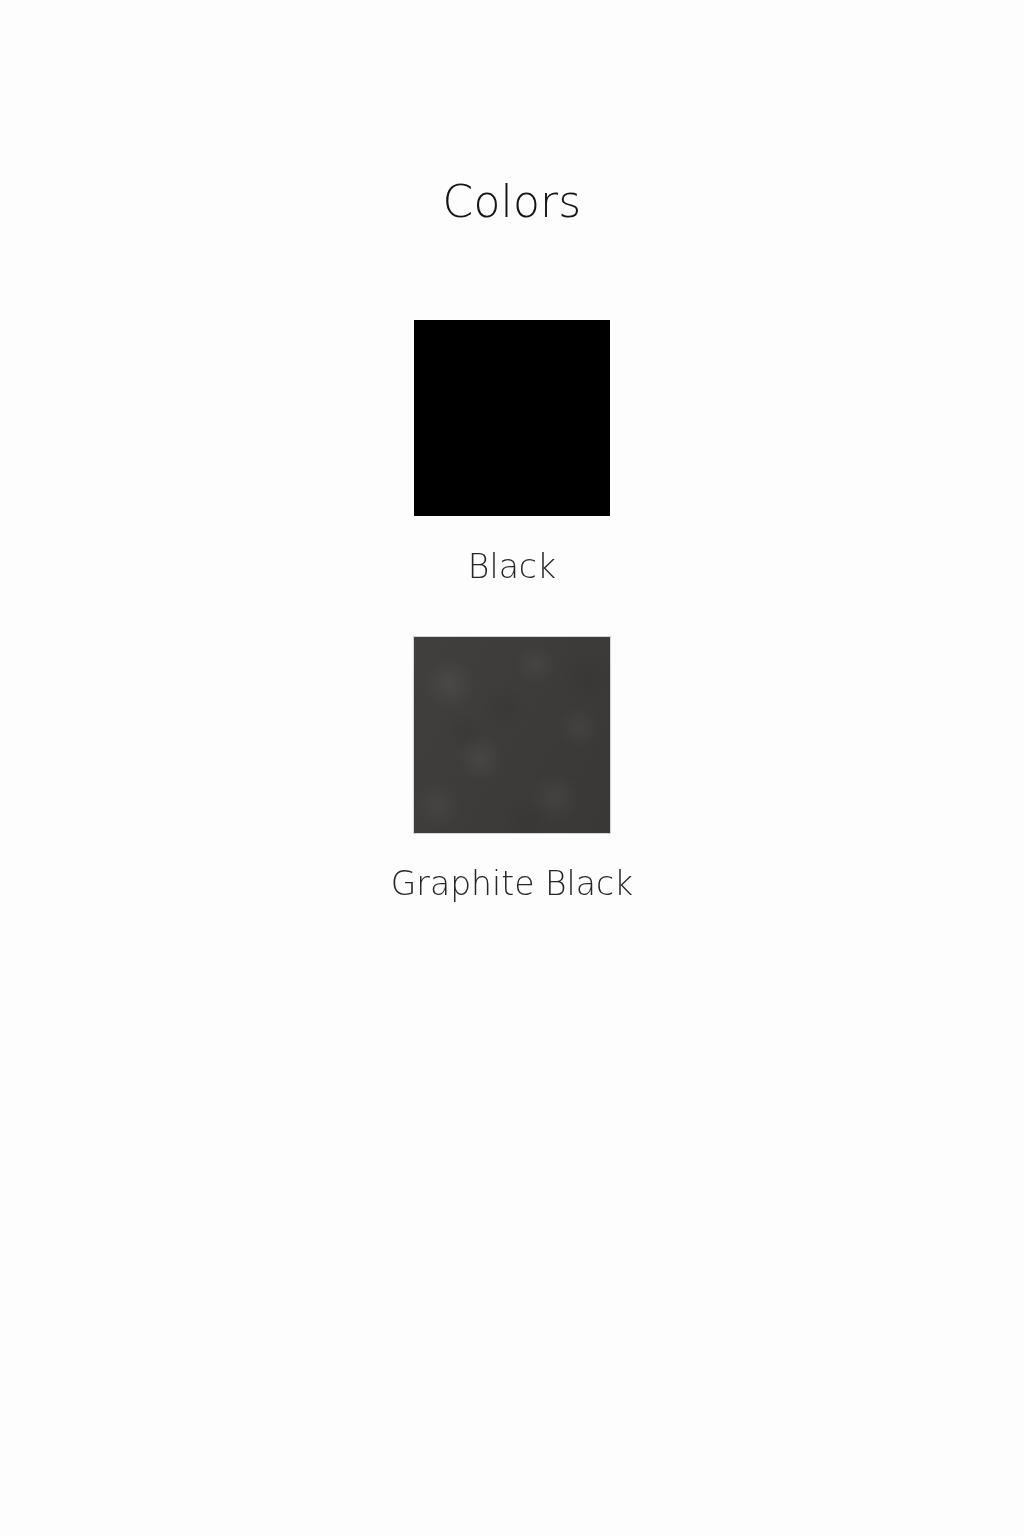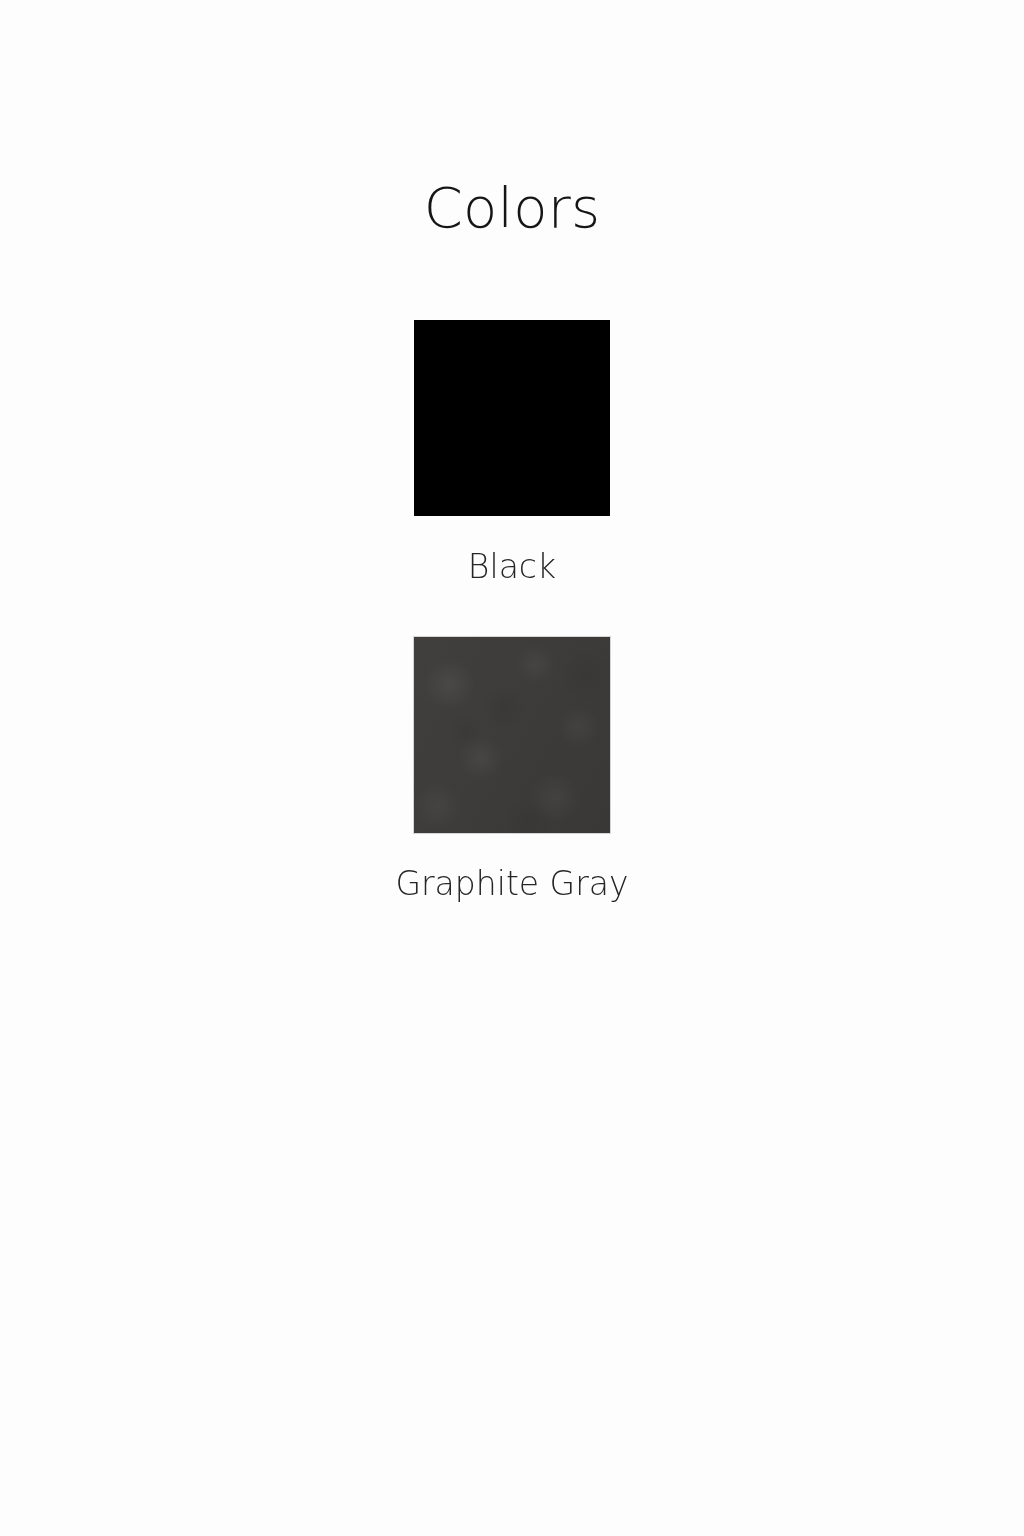--- a/index.html
+++ b/index.html
@@ -23,21 +23,21 @@
     display: flex;
     flex-direction: column;
     align-items: center;
   }
 
   .page-title {
     margin: 0;
     padding: 0;
     font-family: "DejaVu Sans", sans-serif;
     font-weight: 300;
-    font-size: 56px;
+    font-size: 44px;
     line-height: 1;
     letter-spacing: 0.2px;
     color: #151515;
     position: absolute;
     top: 180px;
     left: 0;
     right: 0;
     text-align: center;
   }
 
@@ -119,17 +119,17 @@
   <div class="swatch-list">
 
     <div class="swatch-item">
       <div class="swatch-chip" id="chip-0" style="background-color: rgb(0, 0, 0);"></div>
       <div class="swatch-label" style="color: rgb(38, 38, 38);">Black</div>
     </div>
 
 
     <div class="swatch-item">
       <div class="swatch-chip textured tex-graphite" id="chip-2" style="background-color: rgb(60, 58, 56);"></div>
-      <div class="swatch-label" style="color: rgb(38, 38, 38);">Graphite Gray</div>
+      <div class="swatch-label" style="color: rgb(38, 38, 38);">Graphite Black</div>
     </div>
 
   </div>
 </div>
 
 </body></html>

